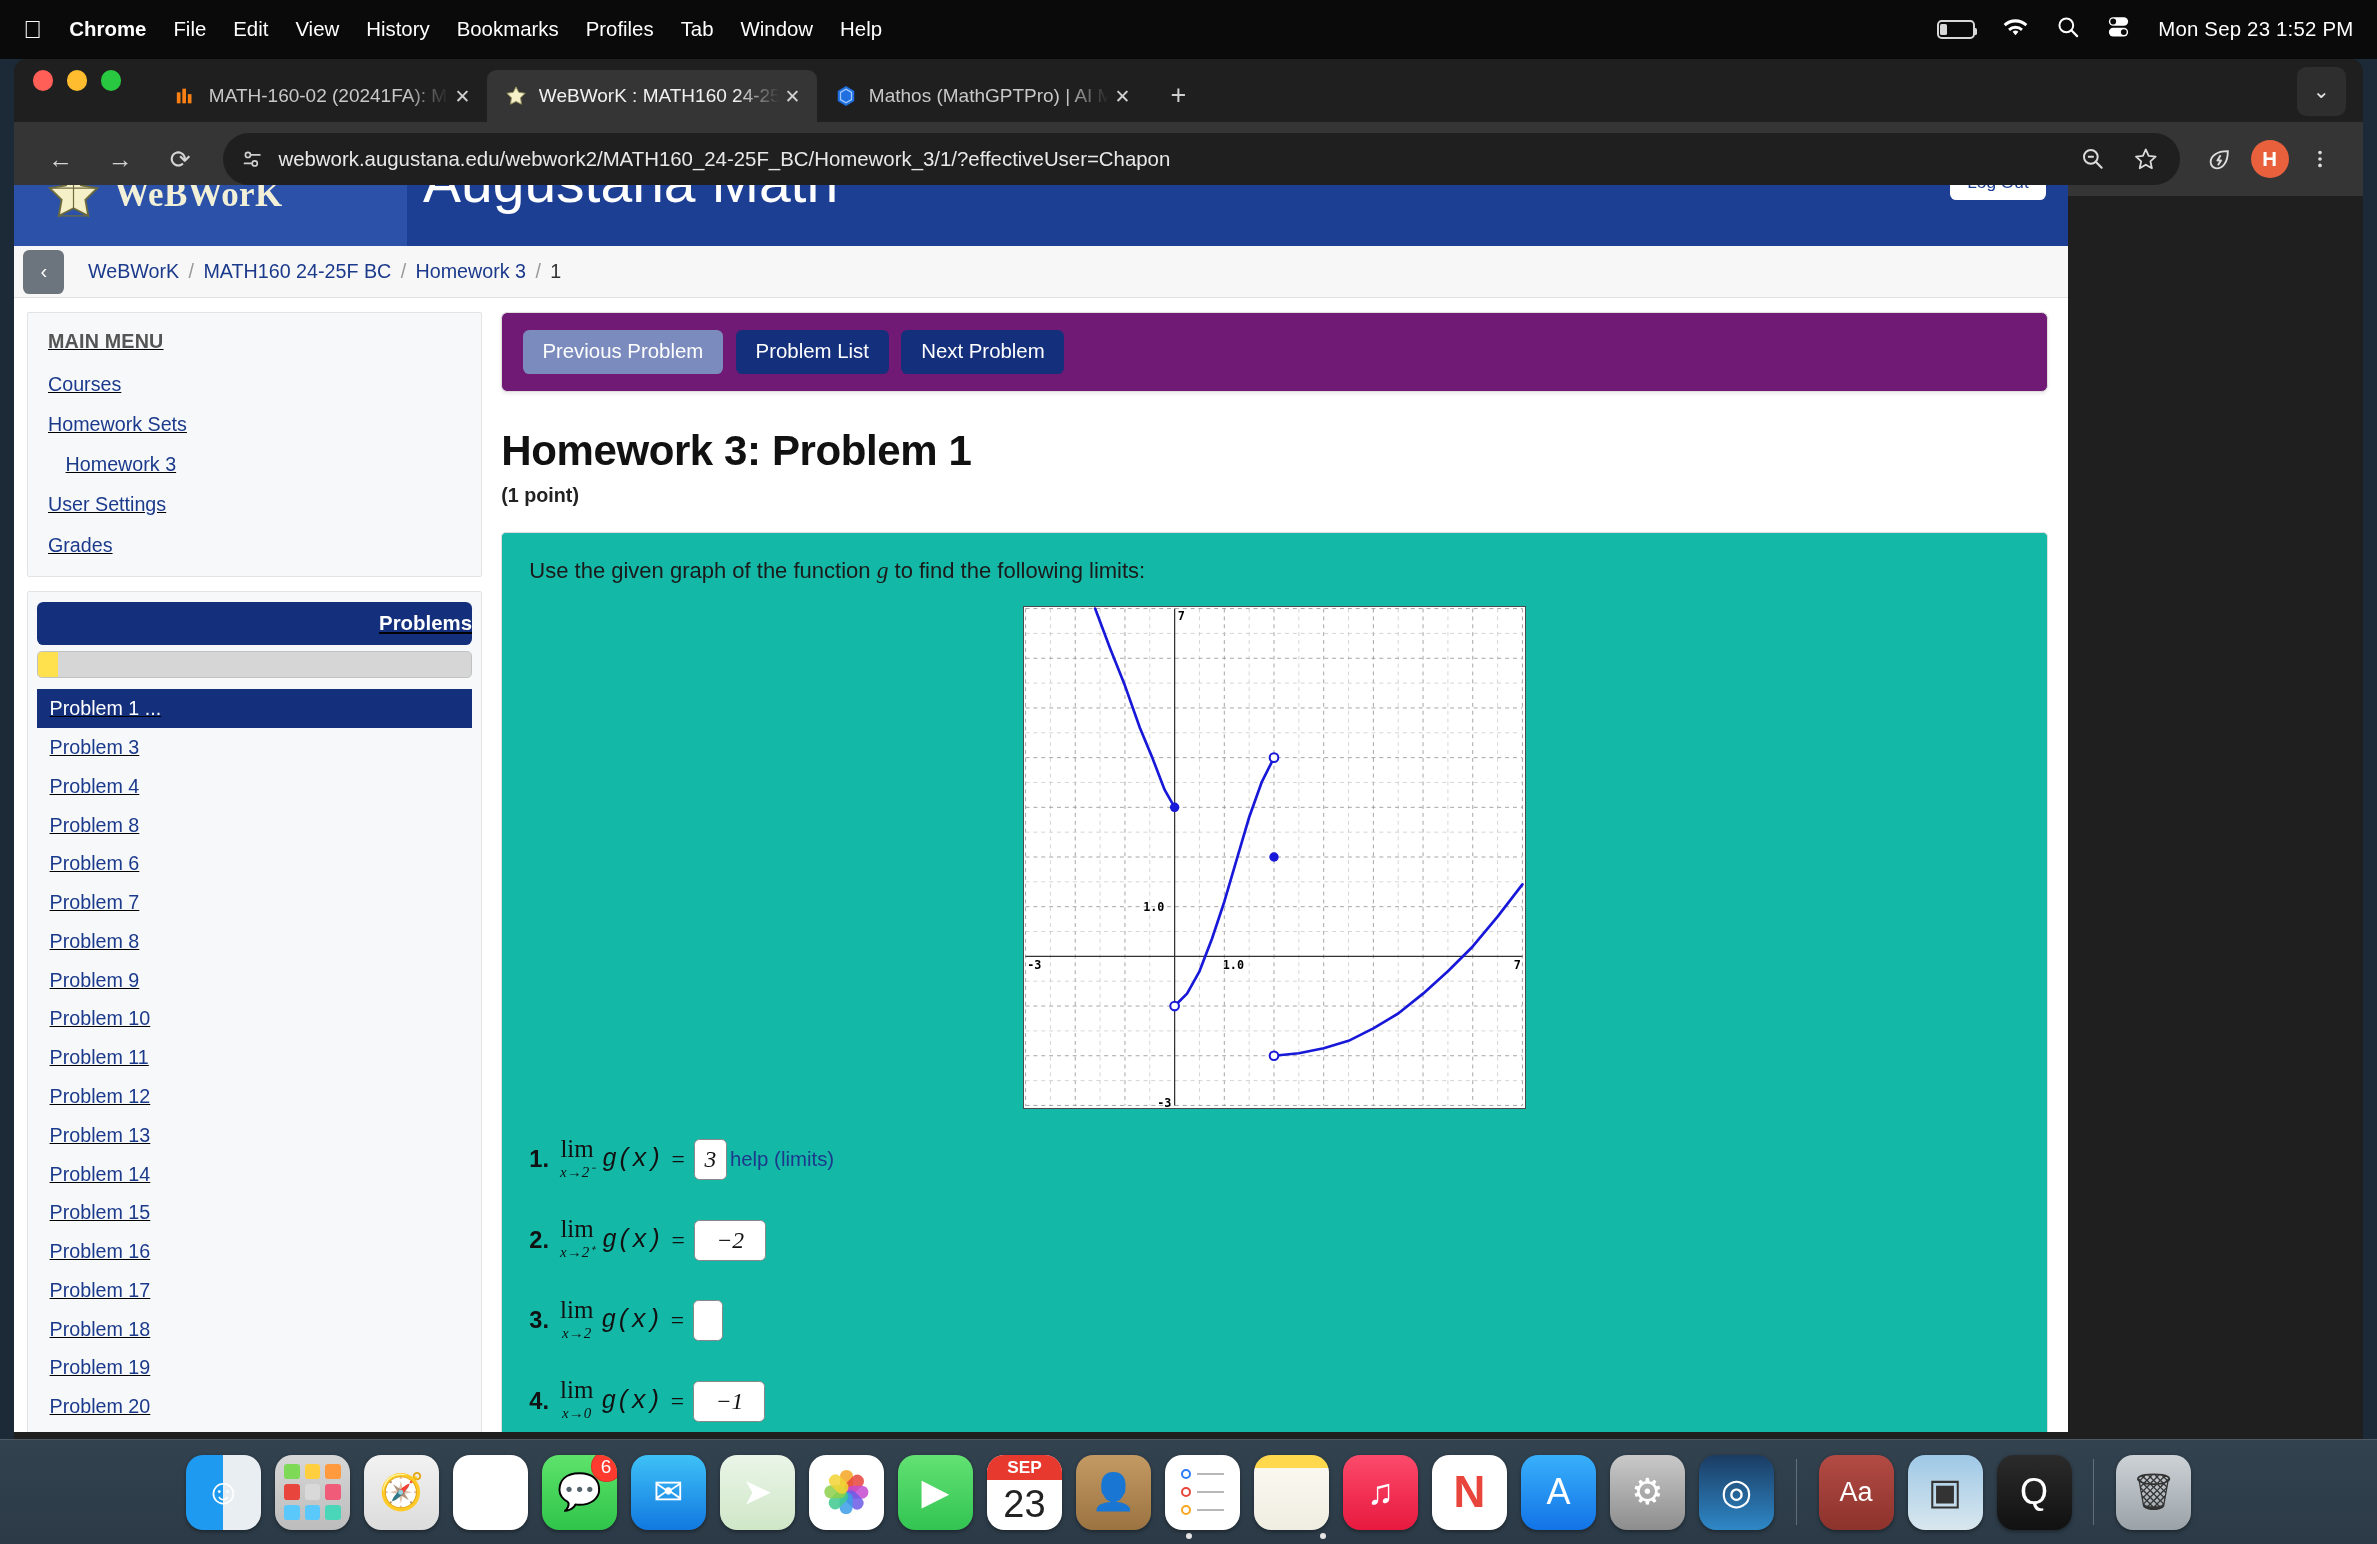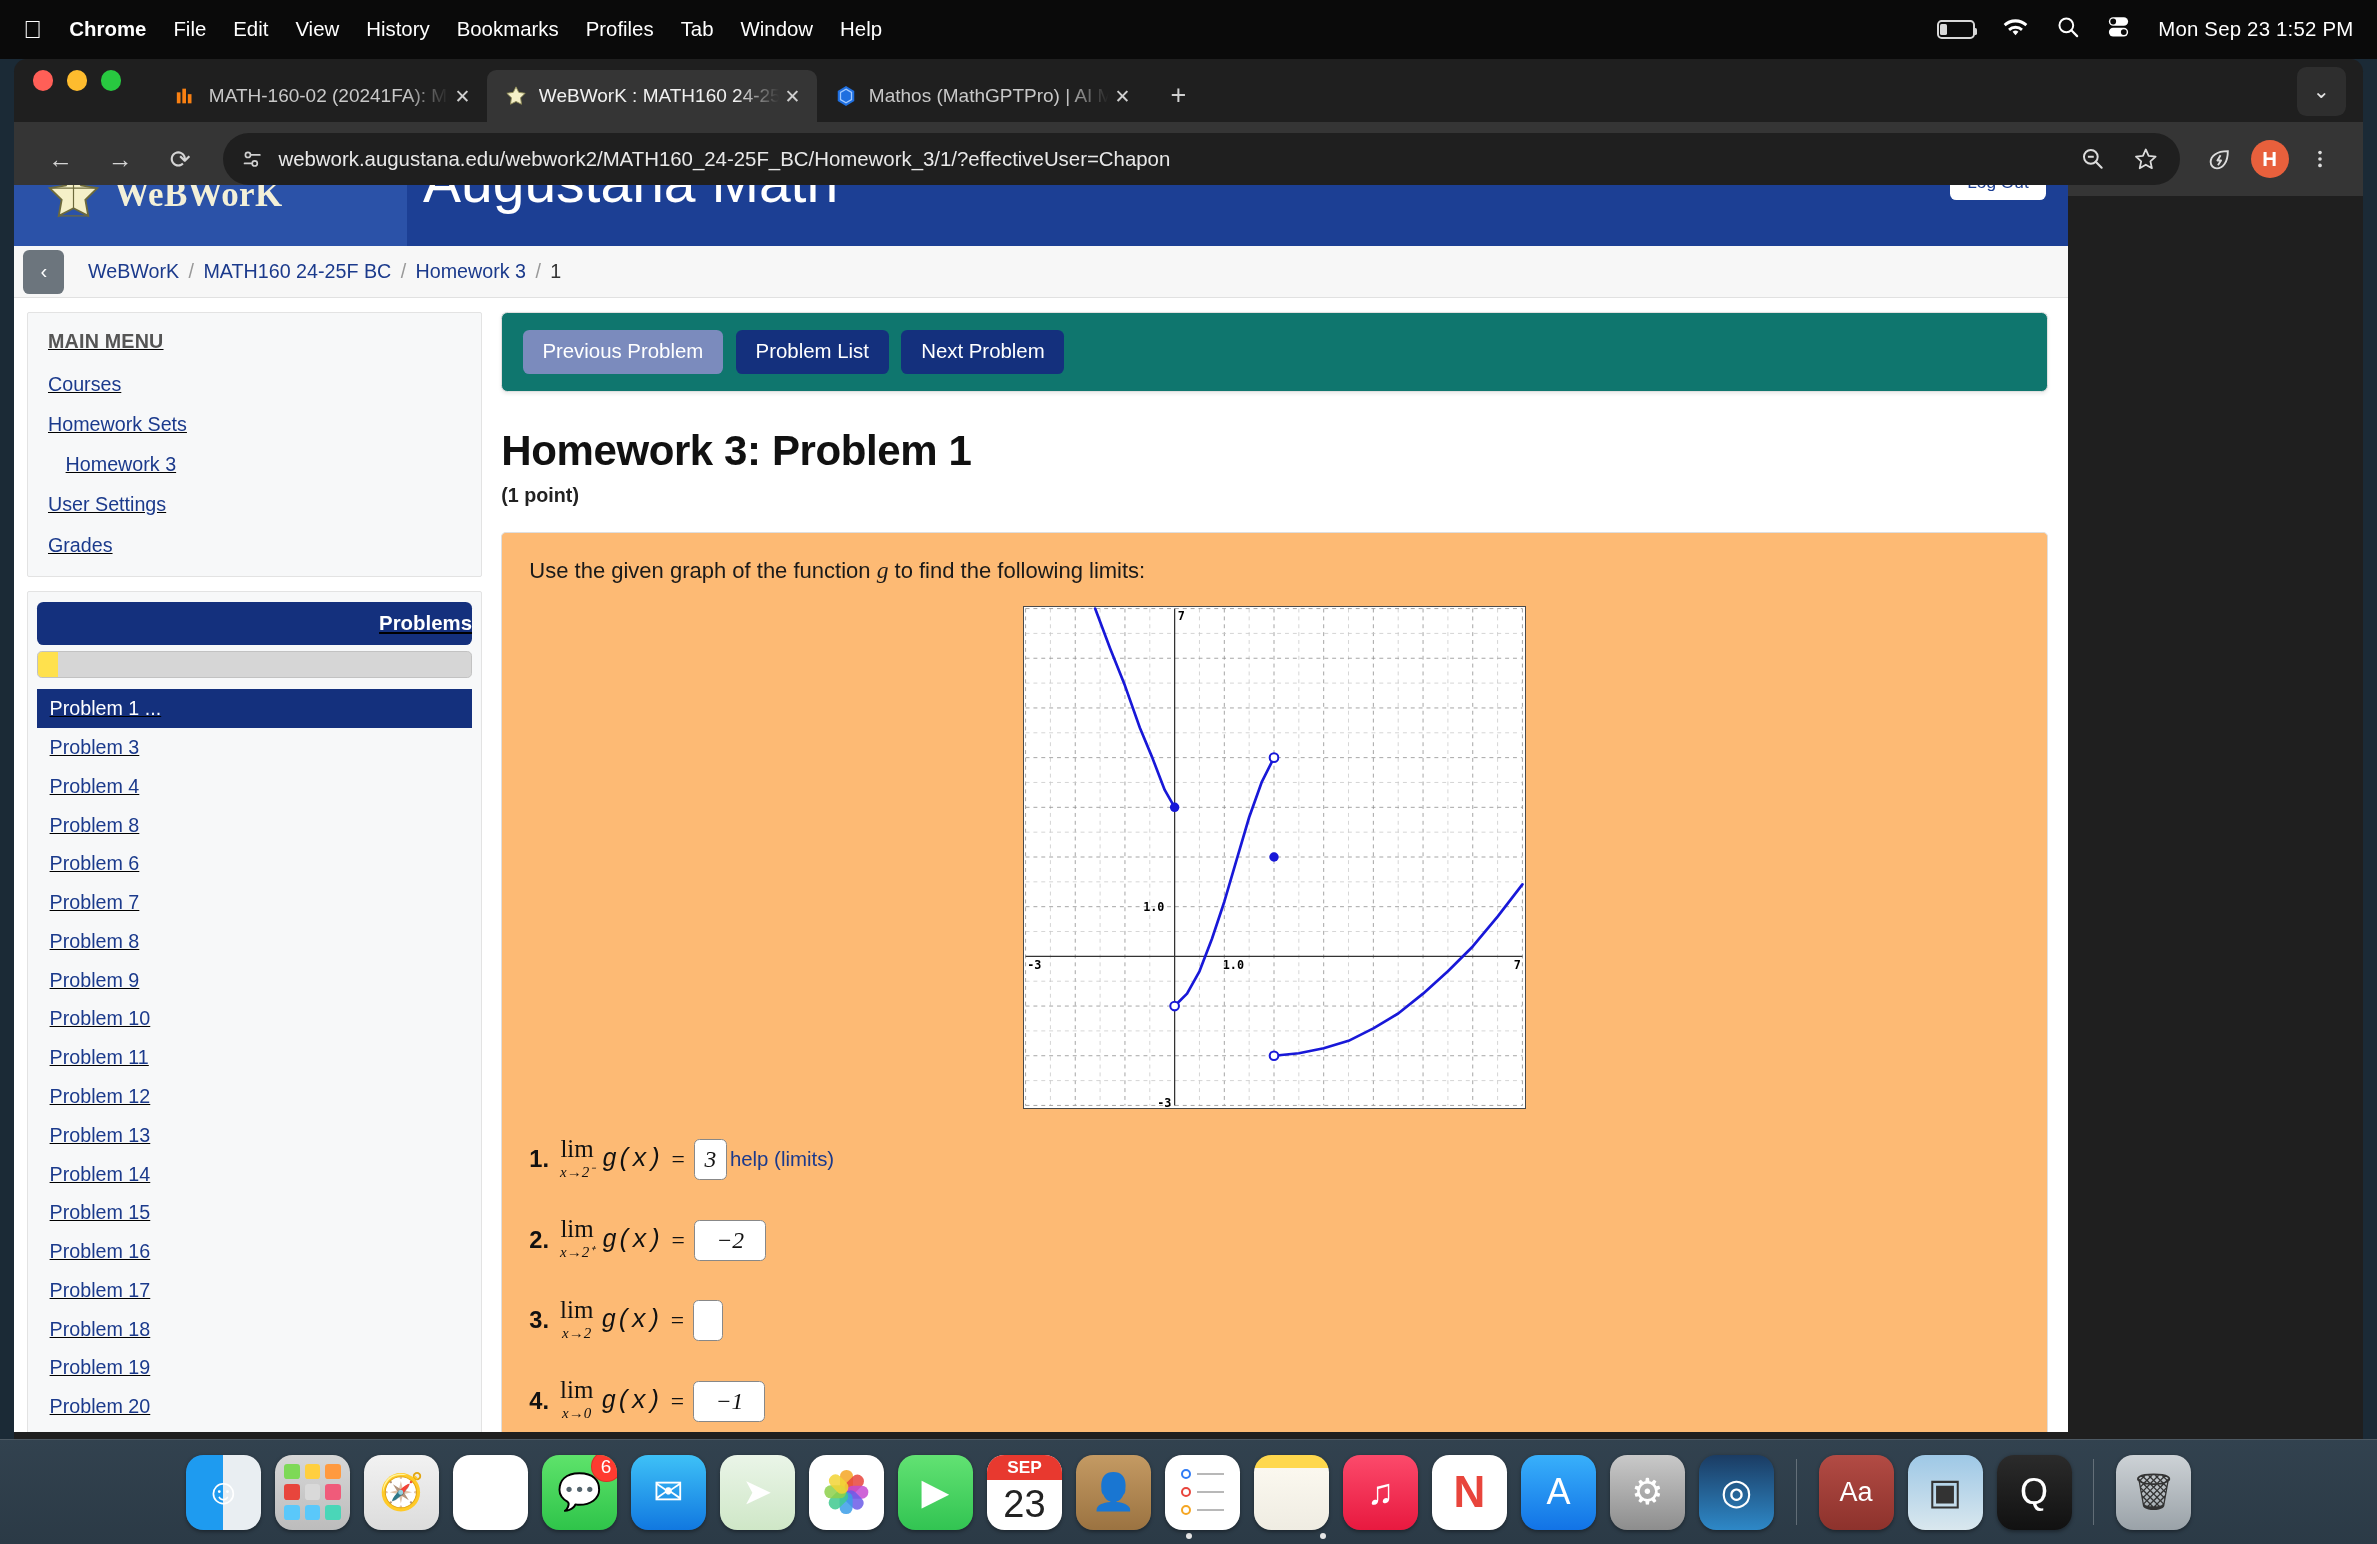--- a/index.html
+++ b/index.html
@@ -112,30 +112,30 @@
   .panel.problems { margin-top: 14px; padding: 9.4px; background:#f7f8f9;}
   .problems-head { background:#14307d; color:#fff; text-align:right; font-weight:bold;
     font-size: 20.4px; padding: 10.2px 0; border-radius: 6.3px;}
   .progressbar { margin-top: 6.3px; height: 27px; background:#d6d6d6; border:0.8px solid #c2c2c2; border-radius: 4.7px; overflow:hidden;}
   .progressbar .chunk { width: 20.4px; height: 100%; background:#ffe14d; border-radius: 3.9px 0 0 3.9px;}
   .plist { margin-top: 11px; }
   .plist .pitem { font-size: 19.7px; color:#1b3a8c; padding: 7.9px 12.6px; }
   .plist .pitem.active { background:#14307d; color:#fff; }
 
   .content { flex: 1 1 auto; padding: 14px 20.4px 0 6.3px; }
-  .nav-card { border:0.8px solid #e0e0e0; border-radius: 6.3px; background:#0f766e; padding: 17.3px 20.4px;
+  .nav-card { border:0.8px solid #e0e0e0; border-radius: 6.3px; background:#701a75; padding: 17.3px 20.4px;
     box-shadow: 0 1.6px 3.9px rgba(0,0,0,.08); }
   .btn { display:inline-block; font-size: 20.4px; color:#fff; background:#14307d; border-radius: 6.3px;
     padding: 10.2px 19.7px; margin-right: 9.4px;}
   .btn.disabled { background:#7b8bbd; }
   h1.title { font-size: 42px; font-weight: bold; color:#111; margin: 35px 0 0 0; letter-spacing: -0.4px;}
   .points { font-size: 19.7px; font-weight:bold; color:#222; margin-top: 9.4px;}
 
   .problem-card { margin-top: 25px; border:0.8px solid #dfdfdf; border-radius: 4.7px;
-    background:#fdba74; padding: 23.6px 27px; height: 912px; overflow: hidden;}
+    background:#14b8a6; padding: 23.6px 27px; height: 912px; overflow: hidden;}
   .prompt { font-size: 22px; color:#1a1a1a; }
   .prompt .var { font-family:"Liberation Serif", serif; font-style: italic; font-size: 23.6px;}
 
   .graphwrap { display:flex; justify-content:center; margin-top: 22px;}
   .graph { width: 503px; height: 503px; background:#fff; border:1.6px solid #4a4a4a; position:relative;}
 
   .qlist { margin-top: 27px; }
   .qrow { display:flex; align-items:center; margin-bottom: 33px; font-size: 23.6px; color:#111;}
   .qnum { font-weight: bold; margin-right: 11px; }
   .limexpr { display:inline-flex; align-items:flex-start; font-family:"Liberation Serif", serif;}

